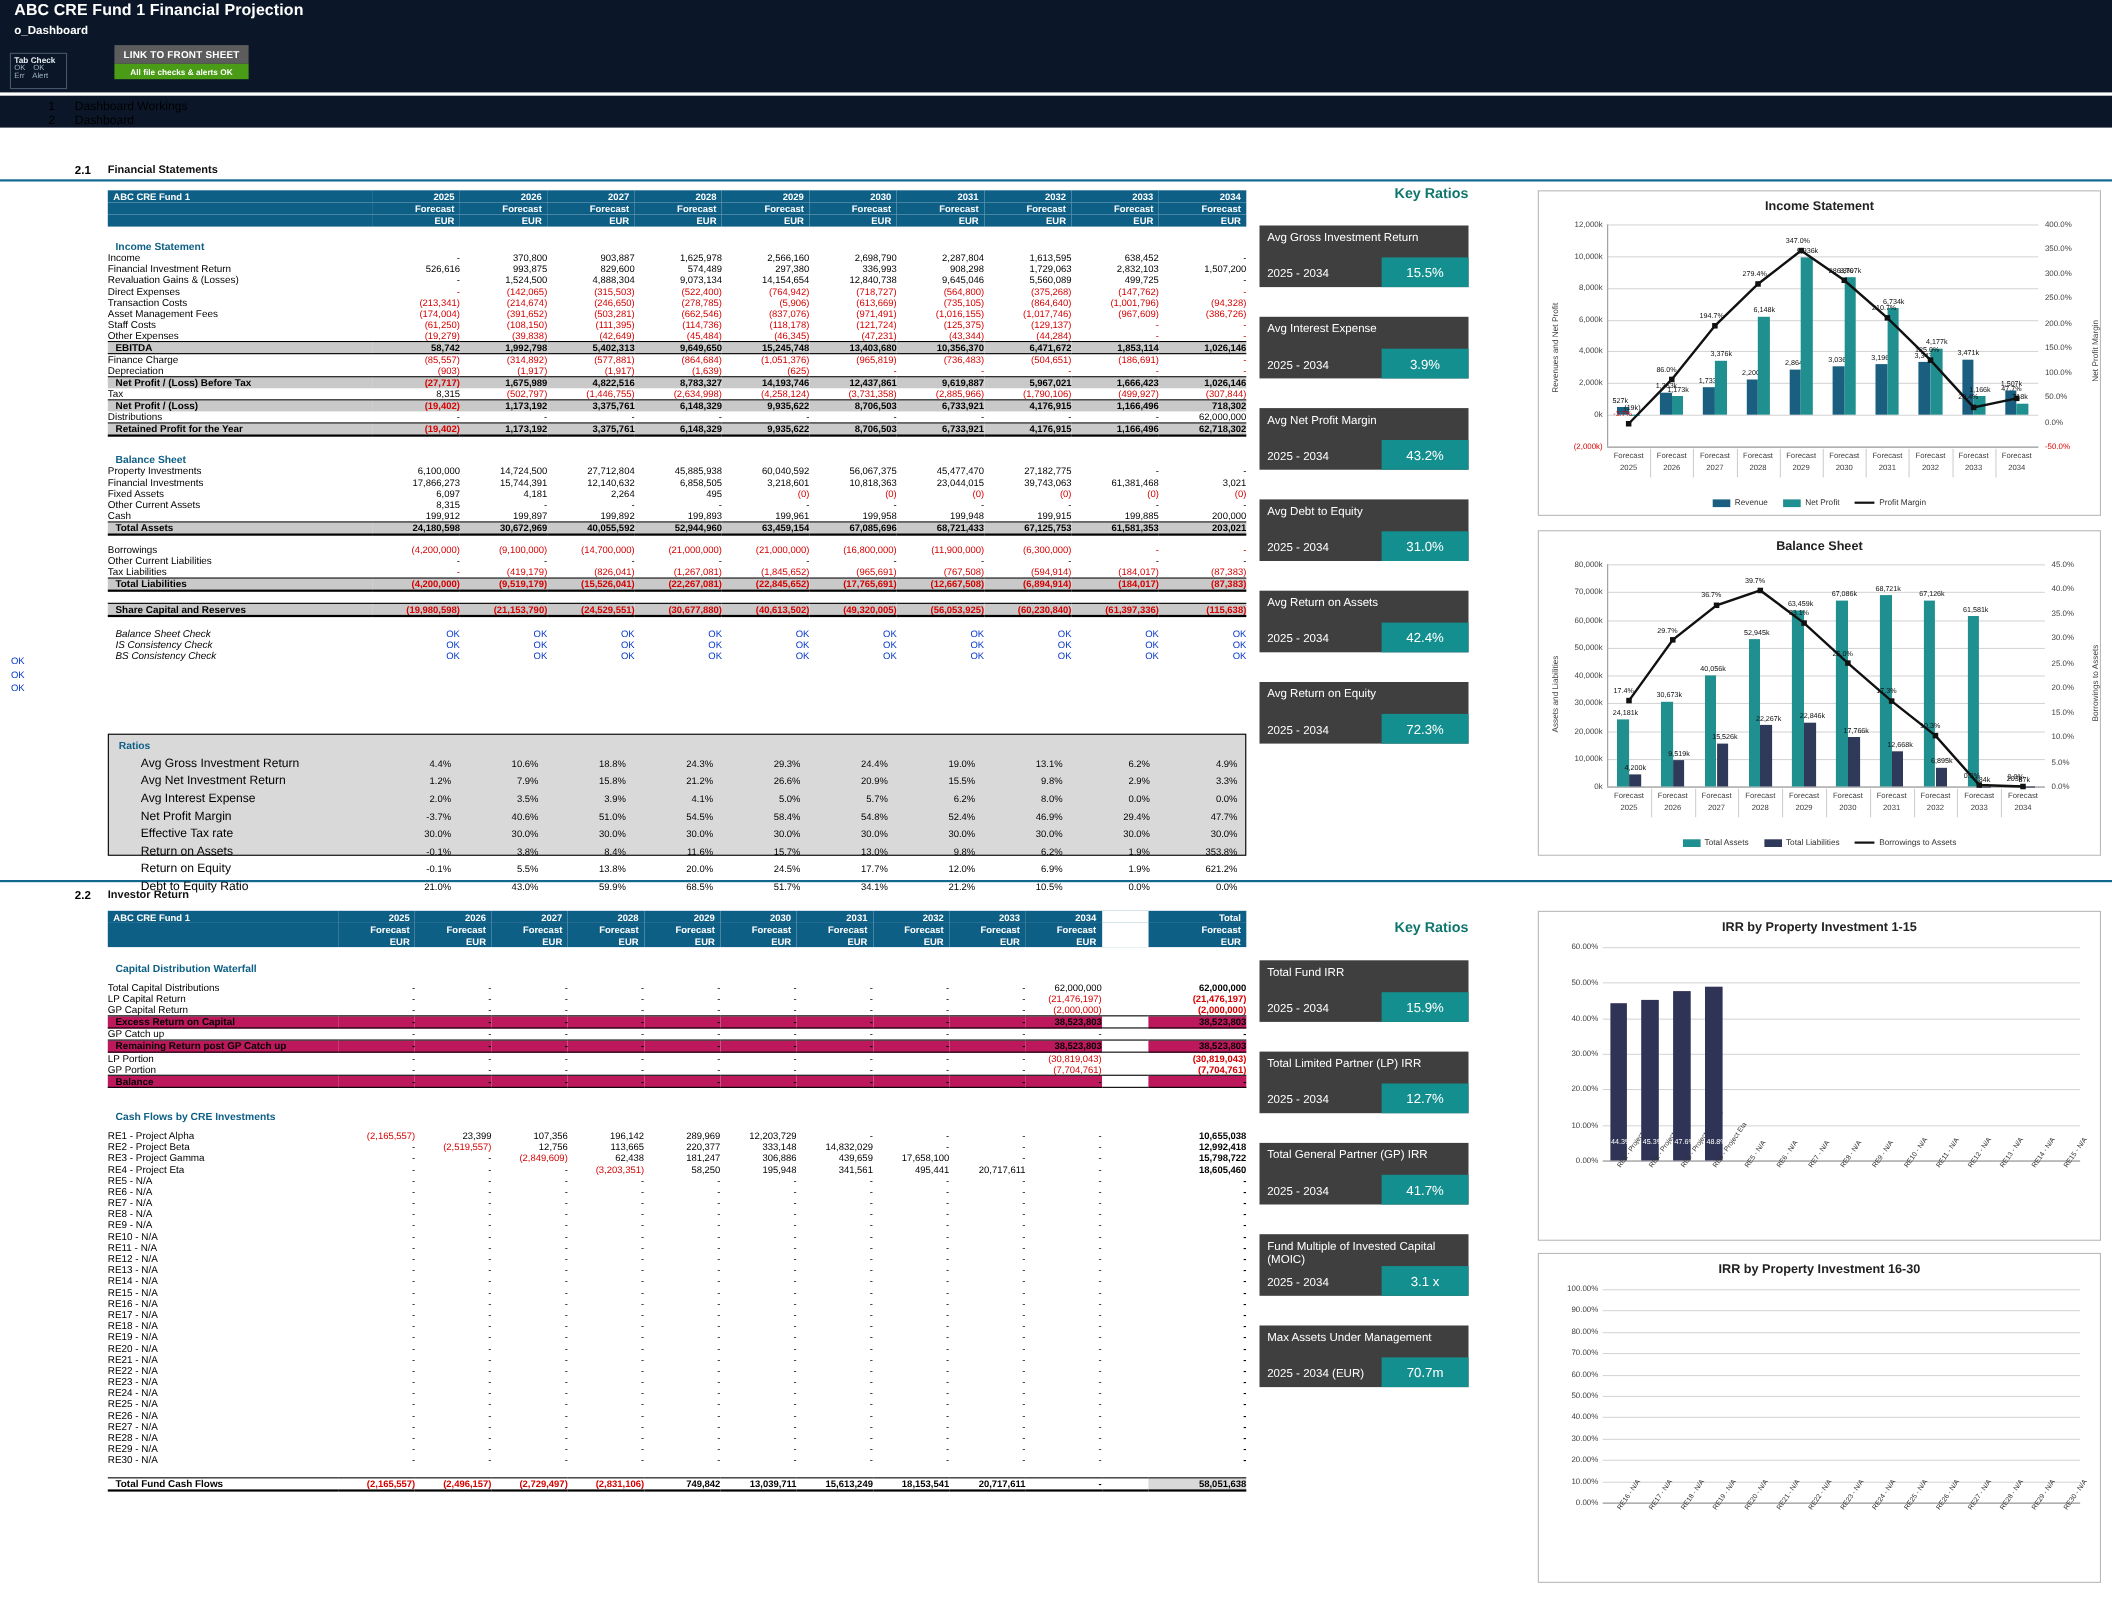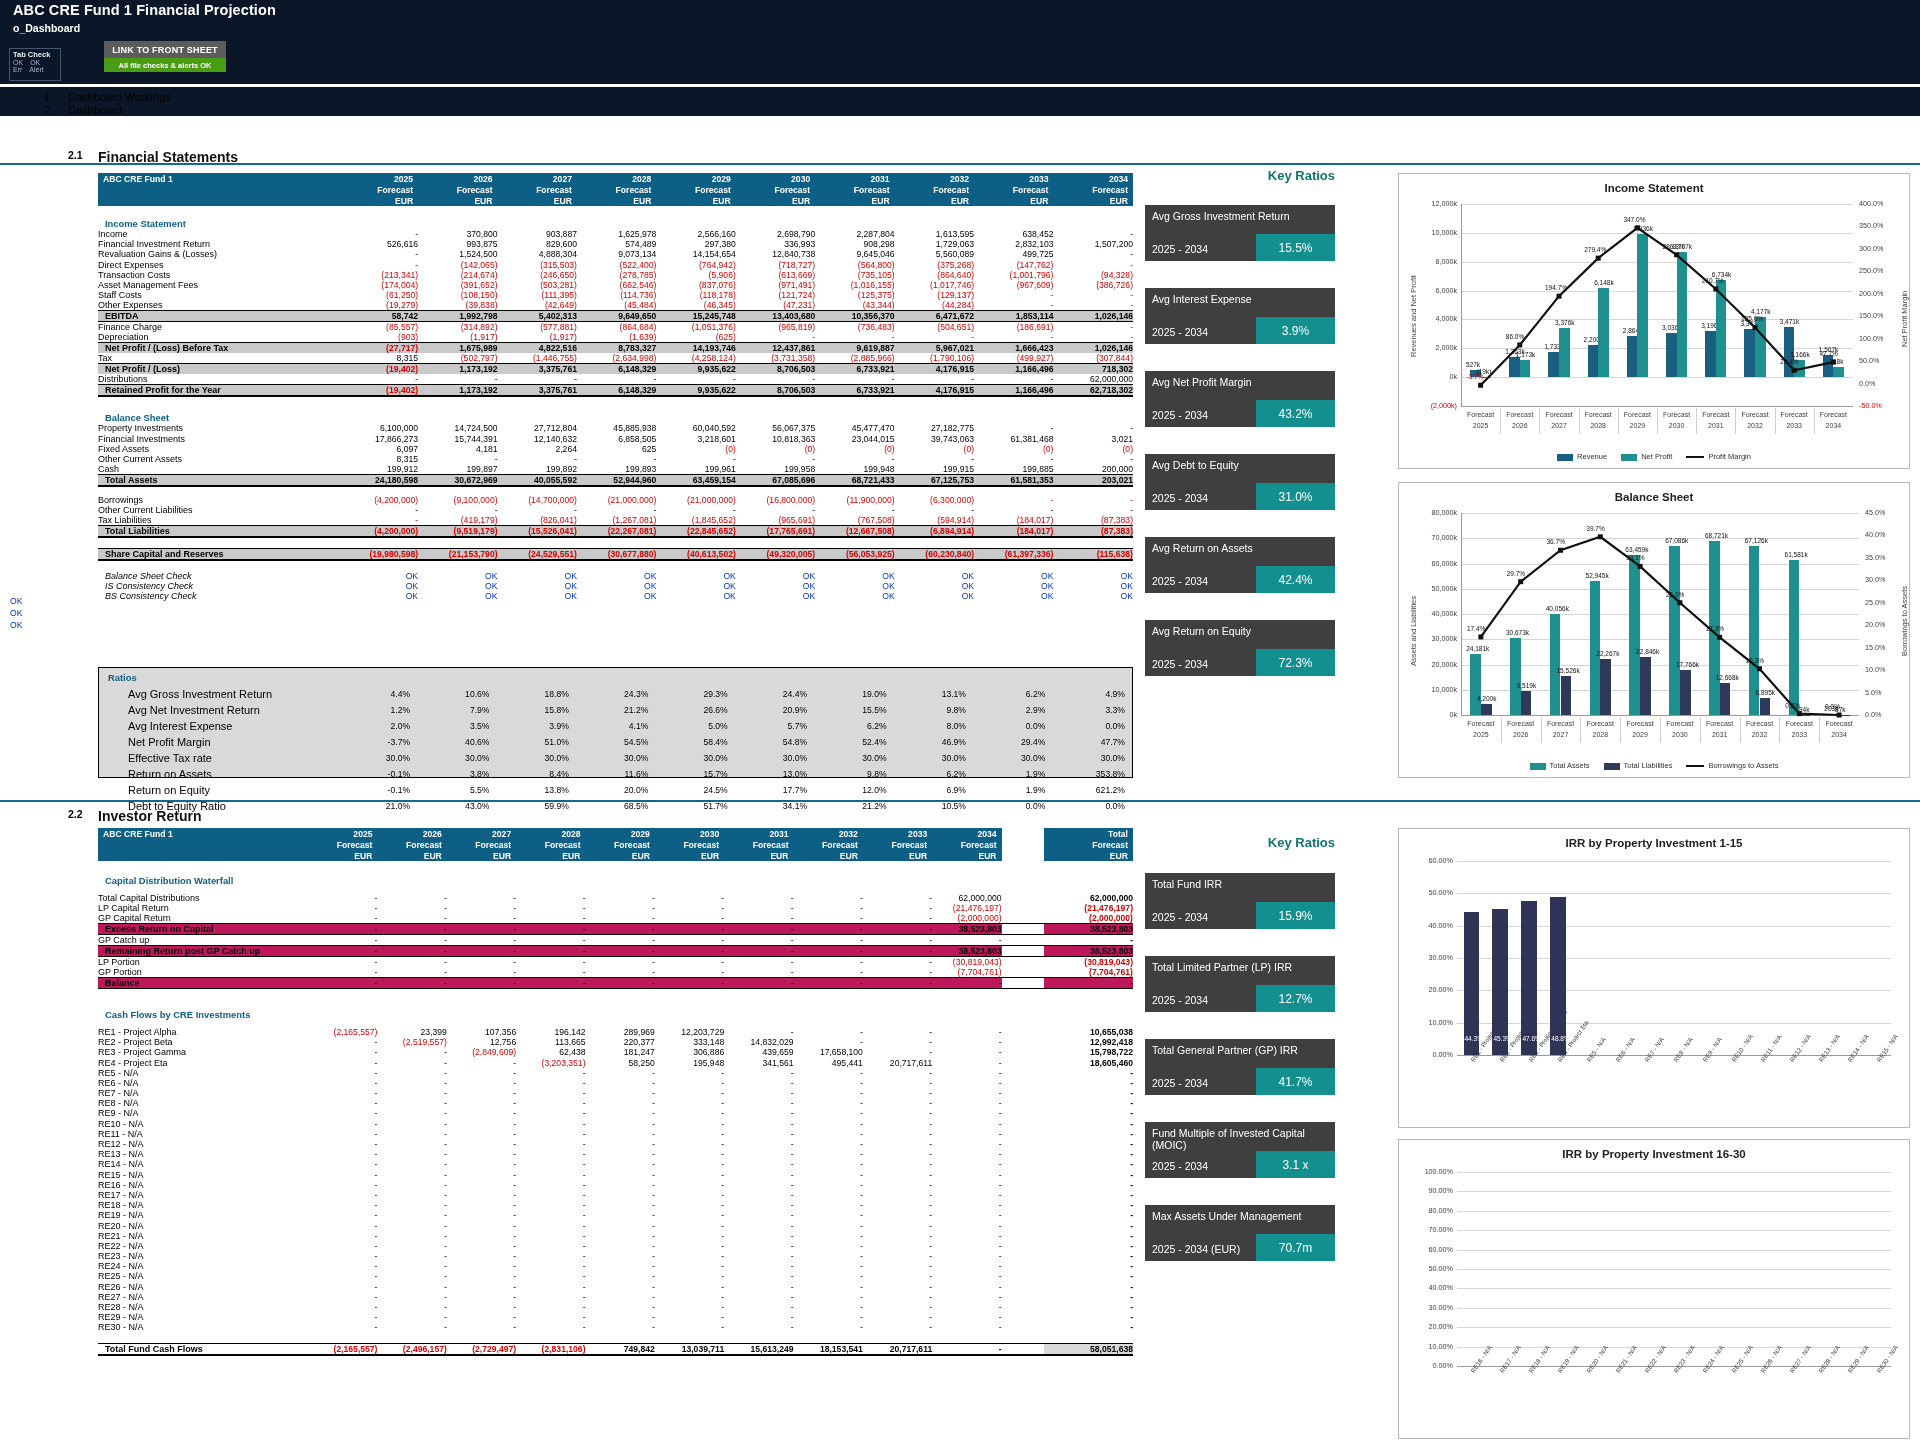--- a/index.html
+++ b/index.html
@@ -21,21 +21,21 @@
   .linkfront { position:absolute; left:104px; top:41px; width:122px; }
   .linkfront .lf-btn { height:17px; background:#5c5c5c; color:#ffffff; font-size:9px; font-weight:bold;
       display:flex; align-items:center; justify-content:center; letter-spacing:.2px;}
   .linkfront .lf-ok { height:14px; background:#4a9c16; color:#ffffff; font-size:7.5px; font-weight:bold;
       display:flex; align-items:center; justify-content:center; }
   
   .navstrip { position:absolute; left:0; top:87px; width:1920px; height:29px; background:#0b1728; }
   .navstrip .nav-num { position:absolute; width:18px; text-align:right; }
   .navstrip .nav-lbl { position:absolute; left:68px; }
   
-  .sec-head { position:absolute; font-size:14px; font-weight:bold; color:#111; }
+  .sec-head { position:absolute; font-size:10px; font-weight:bold; color:#111; }
   .sec-num { position:absolute; }
   .sec-rule { position:absolute; height:2px; background:#12688f; }
 
   
   .ftable { position:absolute; }
   .ftable table { border-collapse:collapse; font-size:9px; }
   .ftable th, .ftable td { padding:0; }
   .thead-band { background:#0d5f86; color:#ffffff; }
   .thead-band td { height:11px; font-size:8.6px; font-weight:bold; text-align:right; padding-right:5px; vertical-align:middle; }
   .thead-band td.lbl { text-align:left; padding-left:5px; }
@@ -417,21 +417,21 @@
           <td class="num  ">23,044,015</td>
           <td class="num  ">39,743,063</td>
           <td class="num  ">61,381,468</td>
           <td class="num  ">3,021</td>
         </tr>
         <tr class="rowh">
           <td class="rowlabel">Fixed Assets</td>
           <td class="num  ">6,097</td>
           <td class="num  ">4,181</td>
           <td class="num  ">2,264</td>
-          <td class="num  ">625</td>
+          <td class="num  ">495</td>
           <td class="num  neg">(0)</td>
           <td class="num  neg">(0)</td>
           <td class="num  neg">(0)</td>
           <td class="num  neg">(0)</td>
           <td class="num  neg">(0)</td>
           <td class="num  neg">(0)</td>
         </tr>
         <tr class="rowh">
           <td class="rowlabel">Other Current Assets</td>
           <td class="num  ">8,315</td>

